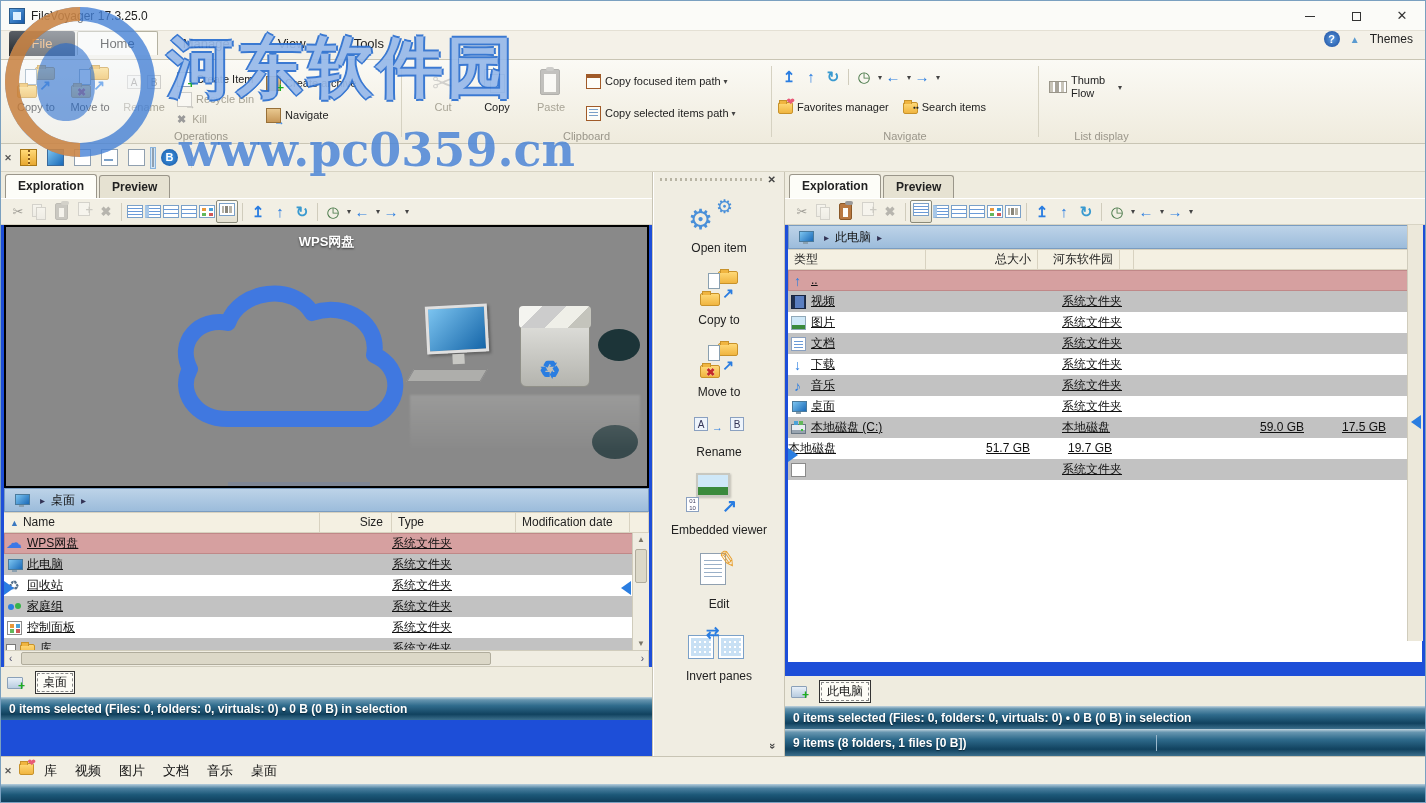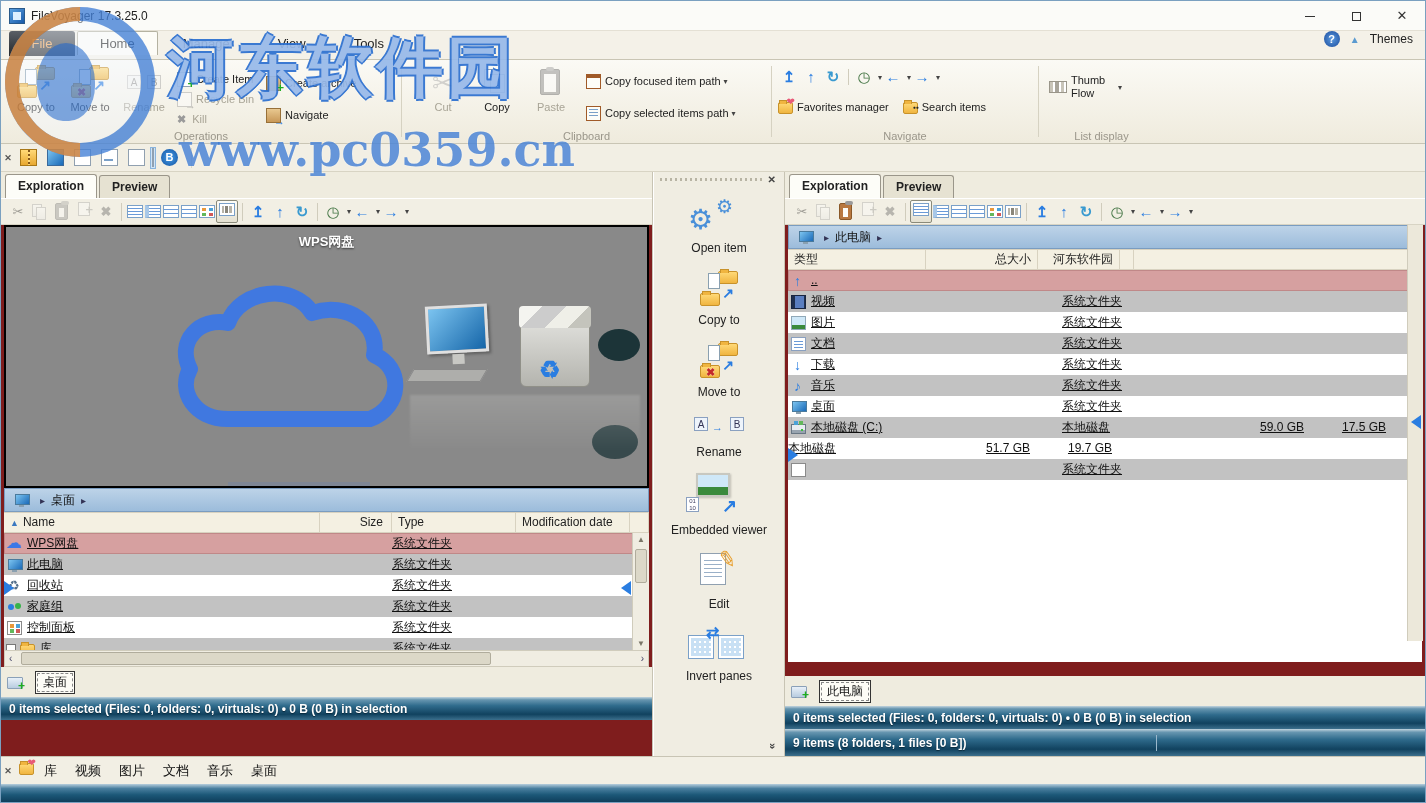--- a/index.html
+++ b/index.html
@@ -95,21 +95,21 @@
   .qb-mail { background:#fff; border:1px solid #90a0b0;}
   .qb-mail::before{content:"";position:absolute;left:2px;bottom:4px;width:9px;height:2px;background:#7aa0c8;}
   .qb-rep { background:#fff; border:1px solid #90a0b0;}
   .qb-rep::before{content:"";position:absolute;left:2px;top:3px;right:2px;height:9px;background:repeating-linear-gradient(#4a7ac8 0 1px,transparent 1px 3px);}
   .qb-sel { background:#cfe4f7; border:1px solid #8ab4dc; padding:1px; }
   .qb-bt { border-radius:50%; background:radial-gradient(#4aa0e8,#1050a0); color:#fff; font-weight:bold;
            font-size:11px; line-height:17px; text-align:center;}
   .qb-div { width:1px; height:20px; background:#d8d4c4; margin:0 8px;}
 
   
-  .pane { position:absolute; top:171px; bottom:46px; background:#7f1d1d; }
+  .pane { position:absolute; top:171px; bottom:46px; background:#1d4ed8; }
   .pane-left { left:0; width:652px; border-right:1px solid #c8c4b4;}
   .pane-right { left:784px; right:0; }
   .ptabs { height:26px; display:flex; align-items:flex-end; padding-left:4px; background:#efecdf;}
   .ptab { font-size:12px; font-weight:bold; color:#222; padding:4px 12px; background:#e6e2d2;
           border:1px solid #9a968a; border-bottom:none; border-radius:3px 3px 0 0; margin-right:2px;}
   .ptab.active { background:#fdfdf8; padding-bottom:5px;}
   .ptoolbar { height:27px; background:#f2efe4; border-top:1px solid #fff; border-bottom:1px solid #d8d4c4;
               display:flex; align-items:center; padding-left:6px;}
   .pt { width:20px; height:20px; text-align:center; line-height:20px; font-size:13px; position:relative; margin:0 1px; flex:none;}
   .pt.dis2 { filter:grayscale(1); opacity:.35;}

